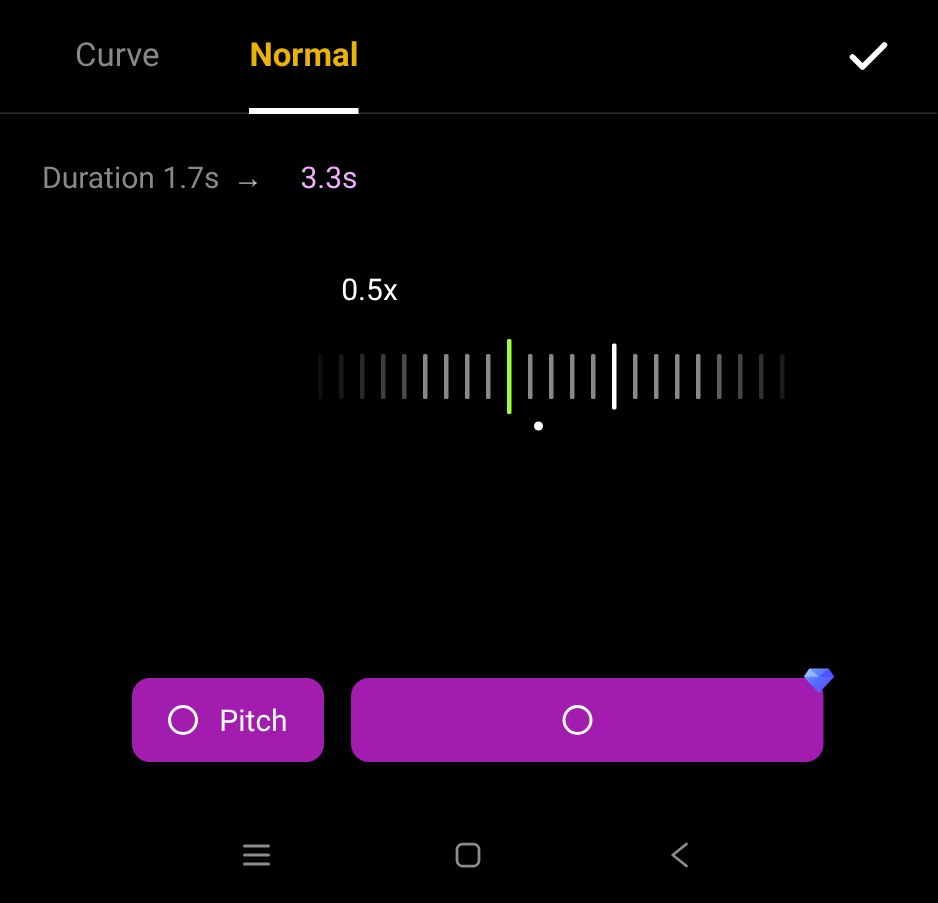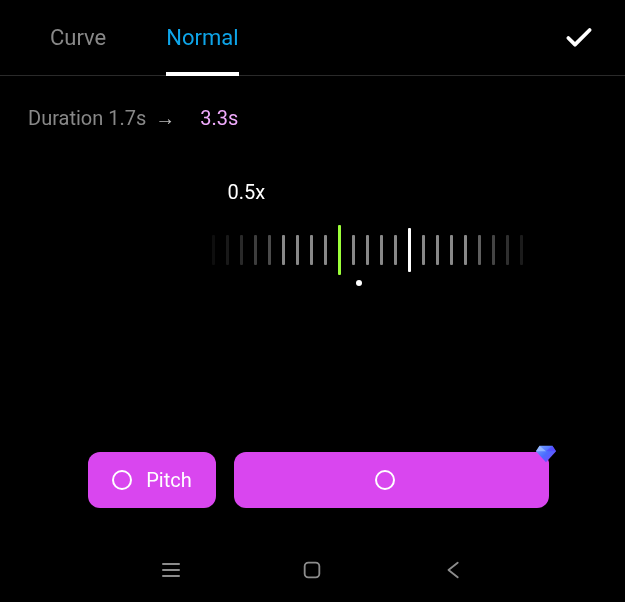--- a/index.html
+++ b/index.html
@@ -22,22 +22,22 @@
     .tab {
       font-size: 22px;
       padding: 0 30px;
       height: 76px;
       line-height: 76px;
       color: #888;
       cursor: pointer;
       position: relative;
     }
     .tab.active {
-      color: #0ea5e9;
-      font-weight: 400;
+      color: #eab308;
+      font-weight: 700;
     }
     .tab.active::after {
       content: "";
       position: absolute;
       left: 30px;
       right: 30px;
       bottom: 0;
       height: 4px;
       background: #fff;
     }
@@ -123,21 +123,21 @@
     .options-row {
       position: absolute;
       bottom: 94px;
       left: 0;
       width: 100%;
       display: flex;
       gap: 18px;
       padding: 0 76px 0 88px;
     }
     .option-btn {
-      background: #d946ef;
+      background: #a21caf;
       border-radius: 12px;
       height: 56px;
       display: flex;
       align-items: center;
       justify-content: center;
       font-size: 20px;
       color: #fff;
       cursor: pointer;
       padding: 0 22px;
       position: relative;

